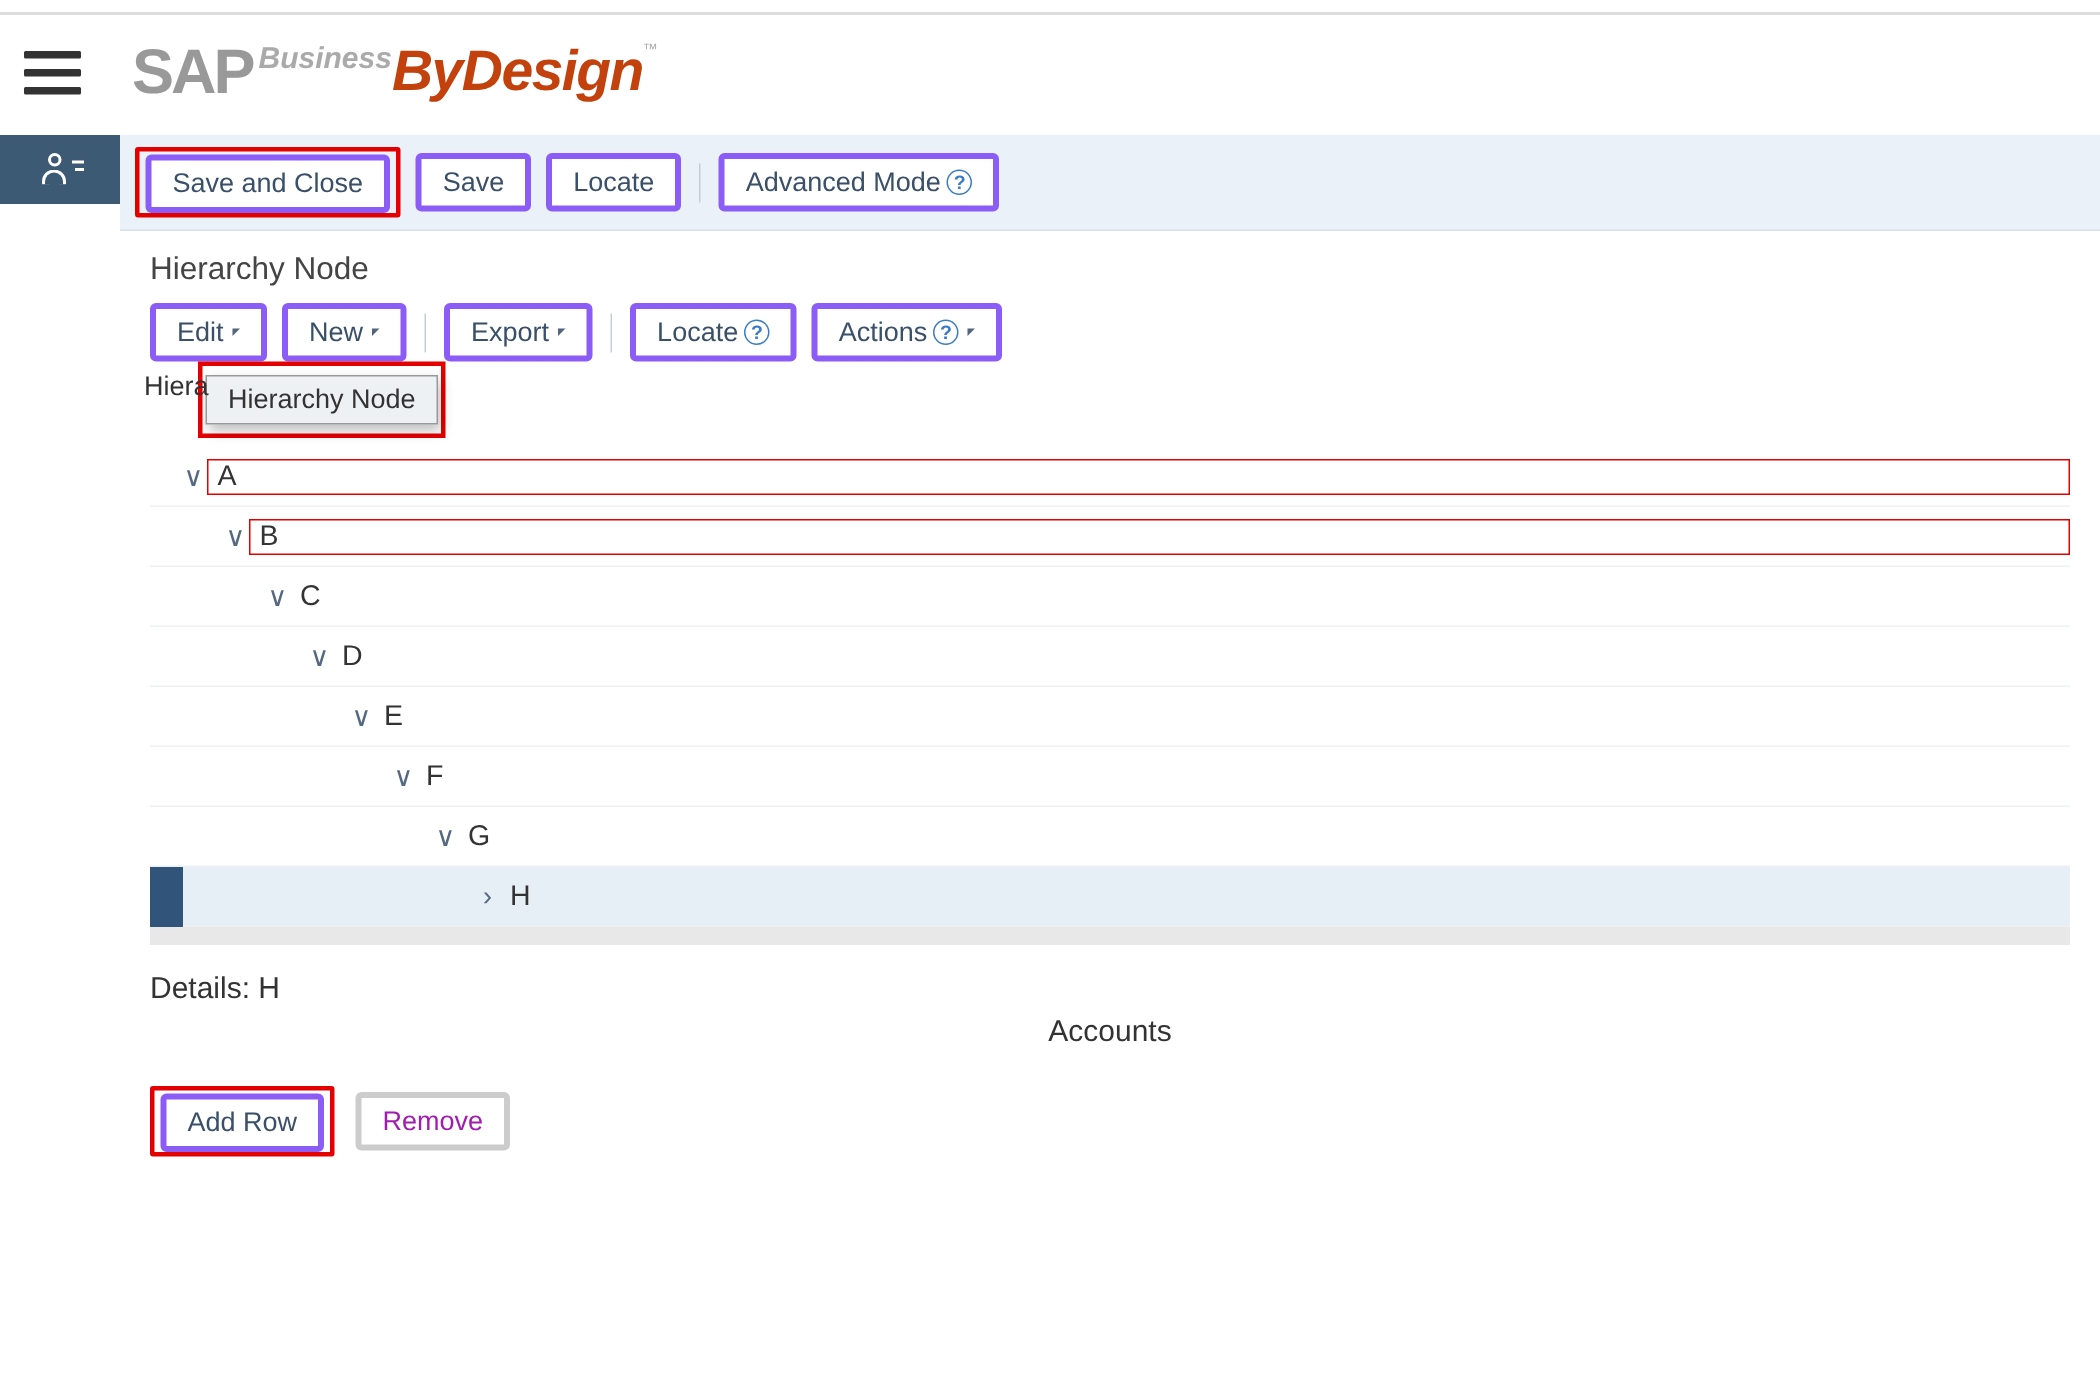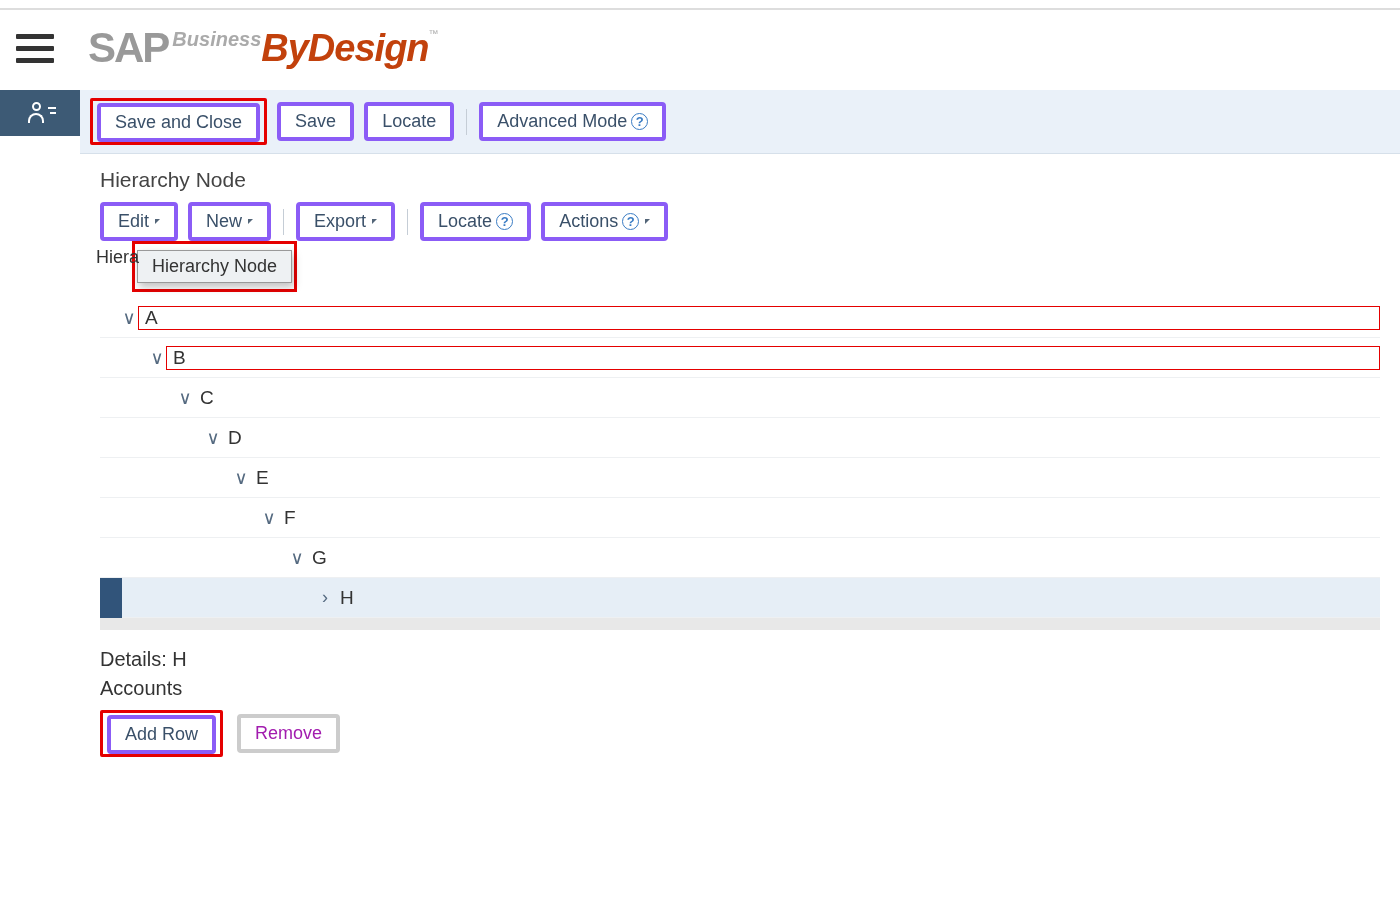--- a/index.html
+++ b/index.html
@@ -241,21 +241,22 @@
   }
 
   .details-title {
     font-size: 20px;
     color: #333;
     margin: 18px 0 6px 0;
   }
   .accounts-title {
     font-size: 20px;
     color: #333;
-    margin: 4px 0 10px 0;
+    margin: 4px 0 24px 0;
+    text-align: center;
   }
   .btn-disabled {
     color: #a21caf;
     border-color: #ccc;
     cursor: default;
   }
   .account-header {
     font-size: 18px;
     color: #333;
     padding: 14px 0 4px 36px;

